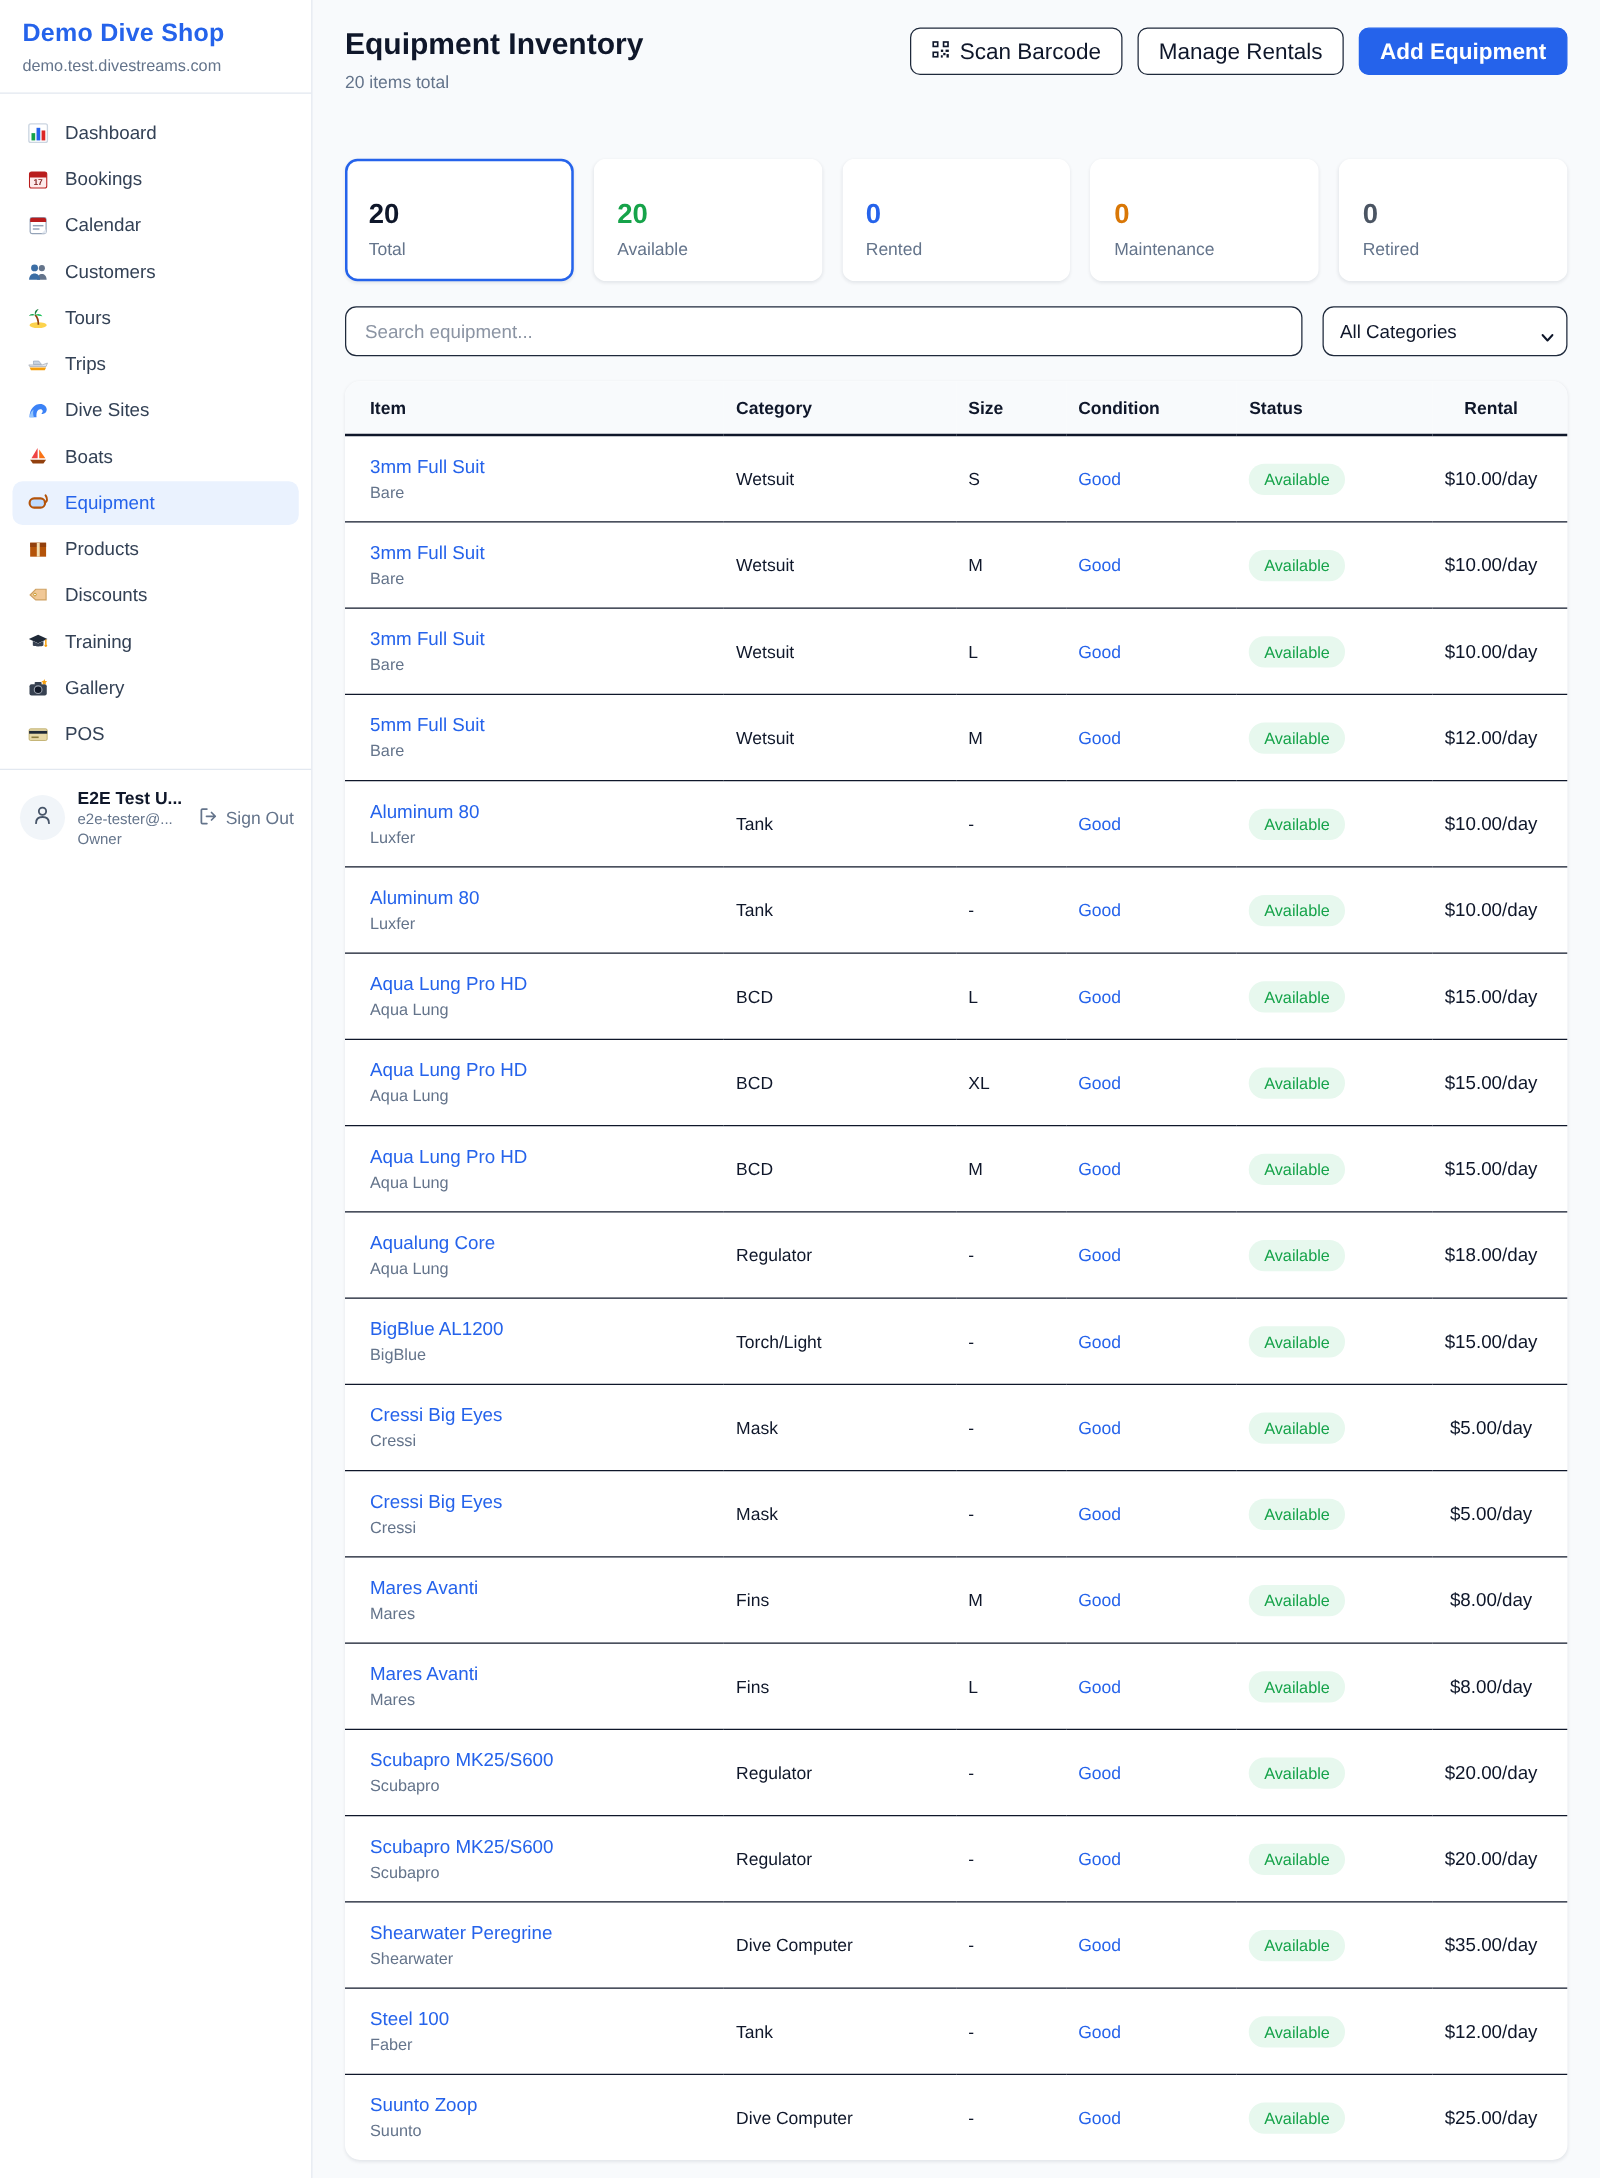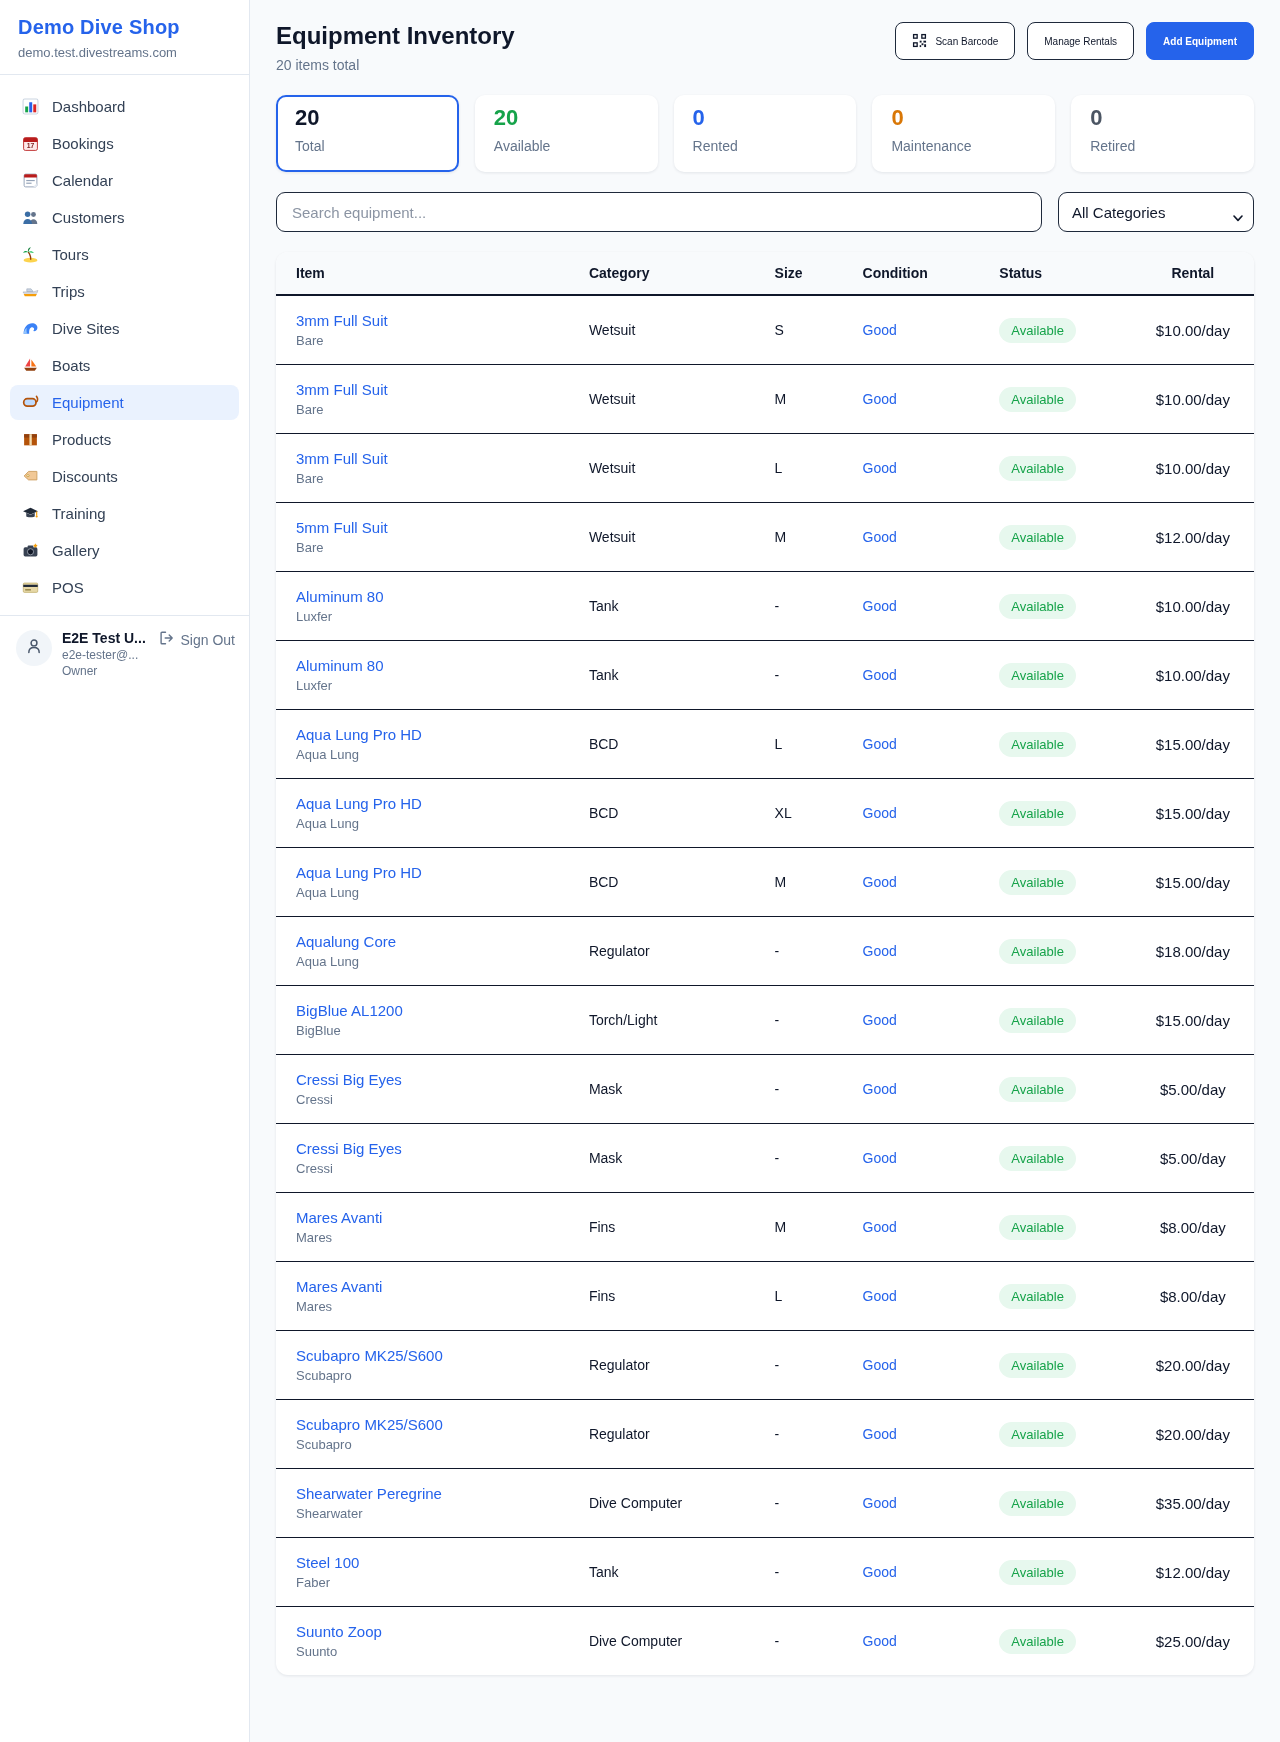--- a/index.html
+++ b/index.html
@@ -15,37 +15,37 @@
   .sidebar { width:250px; min-width:250px; background:#ffffff; border-right:1px solid #e2e8f0; display:flex; flex-direction:column; }
   .brand { padding:16px 18px 14px; }
   .brand-name { font-size:20px; font-weight:800; color:var(--accent,#2563eb); letter-spacing:.2px; }
   .brand-domain { font-size:13px; color:#64748b; margin-top:6px; }
   .side-divider { border-top:1px solid #e2e8f0; }
   .nav { padding:14px 10px 10px; display:flex; flex-direction:column; gap:2px; }
   .nav-item { display:flex; align-items:center; gap:13px; padding:9px 12px; border-radius:8px; font-size:15px; color:#334155; cursor:pointer; }
   .nav-item.active { background:#eaf2fe; color:var(--accent,#2563eb); }
   .nav-icon { width:17px; height:17px; display:inline-flex; align-items:center; justify-content:center; flex:none; }
   .nav-icon svg { width:17px; height:17px; }
-  .user-section { border-top:1px solid #e2e8f0; padding:14px 14px 14px 16px; display:flex; align-items:flex-start; gap:10px; }
+  .user-section { border-top:1px solid #e2e8f0; padding:14px 14px 14px 16px; display:flex; align-items:center; gap:10px; }
   .avatar { width:36px; height:36px; border-radius:50%; background:#f1f5f9; display:flex; align-items:center; justify-content:center; flex:none; }
   .user-info { flex:1; min-width:0; }
   .user-name { font-size:14px; font-weight:700; white-space:nowrap; overflow:hidden; }
   .user-email, .user-role { font-size:12px; color:#64748b; margin-top:2px; white-space:nowrap; overflow:hidden; }
   .sign-out { display:flex; align-items:center; gap:6px; font-size:14px; color:#64748b; cursor:pointer; white-space:nowrap; }
   
   .main { flex:1; padding:22px 26px 0; min-width:0; }
   .page-header { display:flex; justify-content:space-between; align-items:flex-start; }
   .page-title { font-size:24px; font-weight:800;text-align:center; }
   .page-subtitle { font-size:14px; color:#64748b; margin-top:7px; }
   .header-actions { display:flex; gap:12px; }
-  .btn { height:38px; display:inline-flex; align-items:center; gap:8px; padding:0 16px; border-radius:8px; font-size:10px; background:#ffffff; border:1px solid #1e293b; cursor:pointer; font-family:inherit; color:#0f172a; }
+  .btn { height:38px; display:inline-flex; align-items:center; gap:8px; padding:0 16px; border-radius:8px; font-size:18px; background:#ffffff; border:1px solid #1e293b; cursor:pointer; font-family:inherit; color:#0f172a; }
   .btn-primary { background:var(--accent,#2563eb); border:1px solid var(--accent,#2563eb); color:#ffffff; font-weight:600; }
   
   .stats-row { display:grid; grid-template-columns:repeat(5,1fr); gap:16px; margin-top:22px; }
-  .stat-card { background:#ffffff; border-radius:10px; padding:8px 17px 16px; border:2px solid transparent; box-shadow:0 1px 3px rgba(15,23,42,.09); cursor:pointer; }
+  .stat-card { background:#ffffff; border-radius:10px; padding:29px 17px 16px; border:2px solid transparent; box-shadow:0 1px 3px rgba(15,23,42,.09); cursor:pointer;margin-top:32px; }
   .stat-card.active { border-color:var(--accent,#2563eb); }
   .stat-value { font-size:22px; font-weight:800; }
   .stat-label { font-size:14px; color:#64748b; margin-top:7px; }
   
   .filter-row { display:flex; gap:16px; margin-top:20px; }
   .search-input { flex:1; height:40px; border:1px solid #1e293b; border-radius:9px; padding:0 15px; font-size:15px; background:#ffffff; color:#0f172a; font-family:inherit; }
   .search-input::placeholder { color:#8b94a3; }
   .select-wrap { position:relative; width:196px; }
   .select-wrap select { width:100%; height:40px; border:1px solid #1e293b; border-radius:9px; background:#ffffff; font-size:15px; color:#0f172a; padding:0 30px 0 13px; appearance:none; -webkit-appearance:none; font-family:inherit; cursor:pointer; }
   .select-chevron { position:absolute; right:11px; top:16px; pointer-events:none; }

